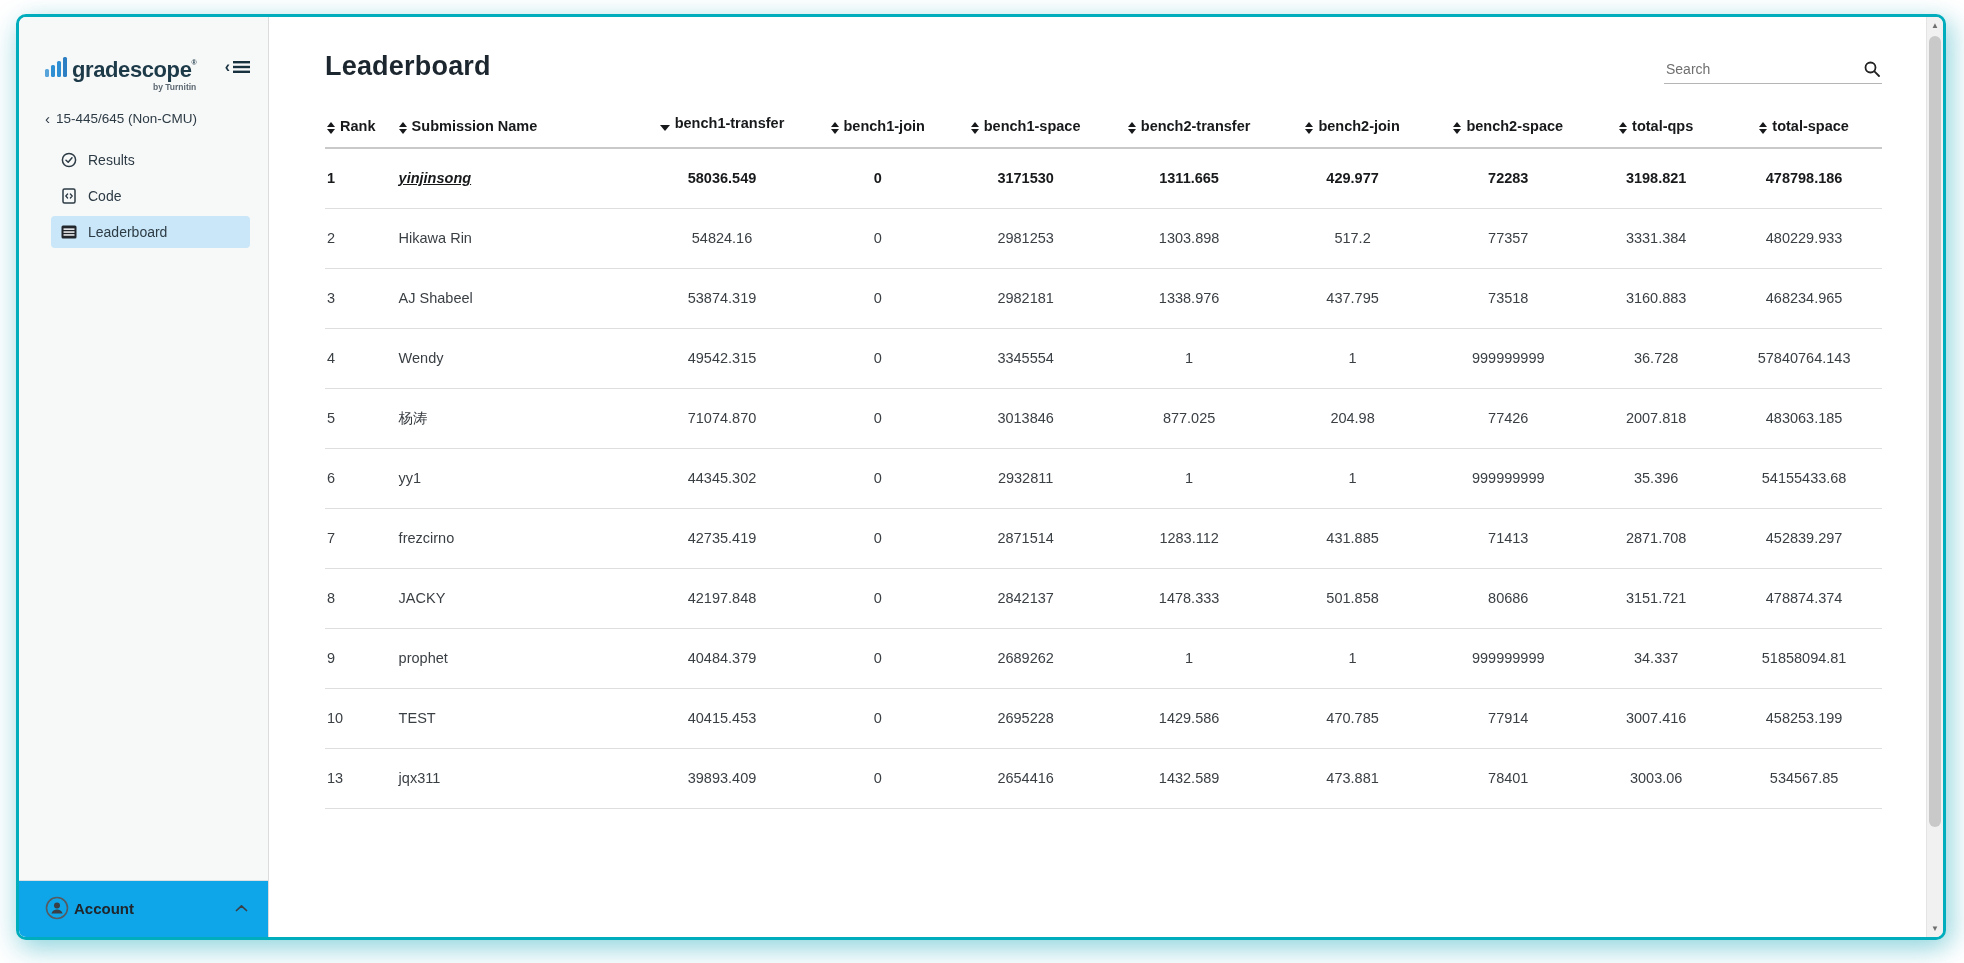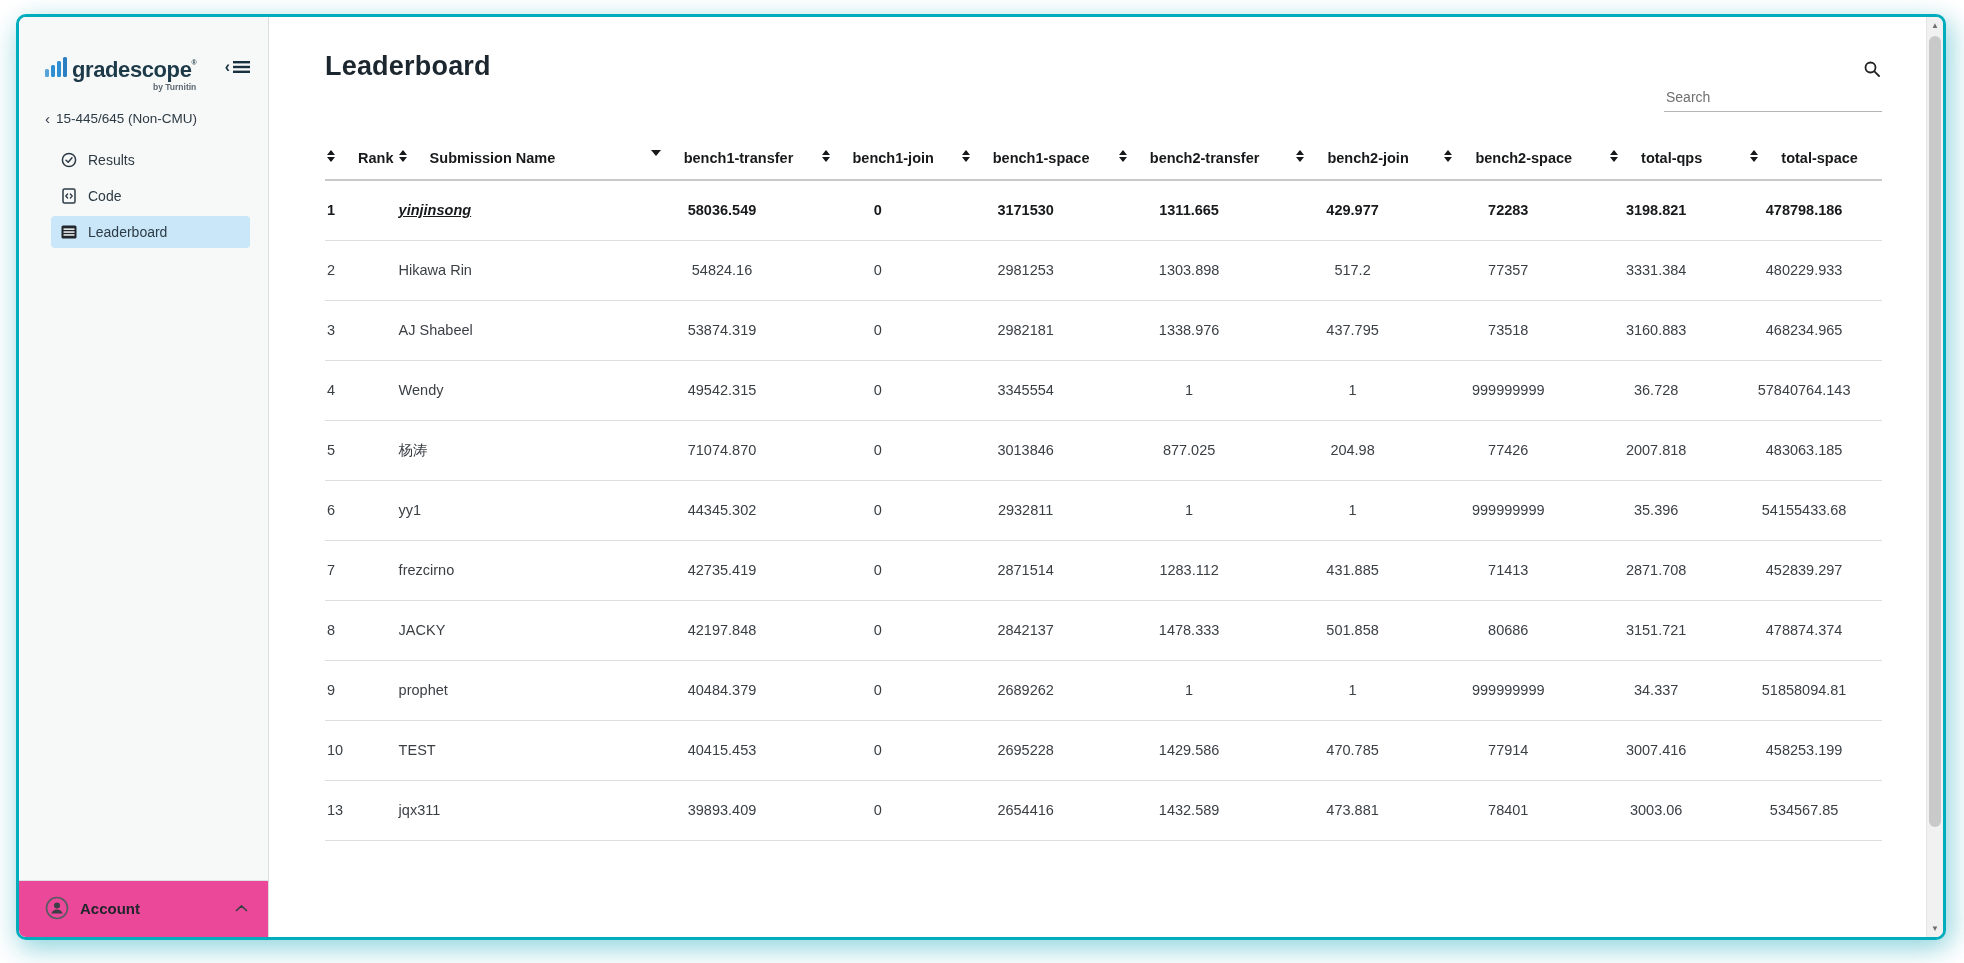--- a/index.html
+++ b/index.html
@@ -47,44 +47,44 @@
   .nav { margin-top: 18px; }
   .nav-item { display: flex; align-items: center; gap: 11px; padding: 8px 10px; margin: 4px 0 4px 6px;
               font-size: 14px; color: #2d3b45; border-radius: 4px; cursor: pointer; }
   .nav-item.active { background: #c9e7f8; font-weight: 400; }
   .nav-icon { width: 16px; height: 16px; flex: 0 0 16px; display: flex; align-items: center; justify-content: center; }
 
   .account-row {
     position: absolute; left: 0; right: 0; bottom: 0;
     border-top: 1px solid #dde0e2;
     padding: 15px 20px 17px 26px;
-    display: flex; align-items: center; gap: 11px;
-    background: #ec4899; cursor: pointer;
+    display: flex; align-items: center; gap: 5px;
+    background: #0ea5e9; cursor: pointer;
   }
   .account-label { font-size: 15px; font-weight: 700; color: #20262b; flex: 1; }
 
   
   .main { flex: 1; min-width: 0; padding: 34px 44px 0 56px; }
   .topbar { display: flex; align-items: flex-start; justify-content: space-between; }
   .page-title { font-size: 27px; font-weight: 700; color: #1c262e; letter-spacing: 0.2px; }
   .search-box { position: relative; width: 218px; margin-top: 6px; }
   .search-box input {
     width: 100%; border: none; border-bottom: 1px solid #b5b5b5; background: transparent;
-    font-family: "Liberation Sans", sans-serif; font-size: 14px; color: #333; padding: 4px 24px 6px 2px; outline: none; margin-top: 28px;
+    font-family: "Liberation Sans", sans-serif; font-size: 14px; color: #333; padding: 4px 24px 6px 2px; outline: none;
   }
   .search-box input::placeholder { color: #6f6f6f; }
   .search-icon { position: absolute; right: 2px; top: 4px; cursor: pointer; }
 
   
   table.lb { width: 100%; margin-top: 24px; border-collapse: collapse; table-layout: fixed; }
   th { font-size: 14.5px; font-weight: 700; color: #17191b; padding: 6px 2px 13px 2px;
        border-bottom: 2px solid #c9c9c9; white-space: nowrap; cursor: pointer; }
   th.left { text-align: left; } td.left { text-align: left; }
   th.center { text-align: center; } td.center { text-align: center; }
-  .th-inner { display: inline-flex; align-items: flex-start; gap: 23px; }
+  .th-inner { display: inline-flex; align-items: flex-end; gap: 5px; }
   td { font-size: 14.5px; color: #3a3f44; height: 60px; border-bottom: 1px solid #dedede; padding: 2px; }
   tr.top td { font-weight: 700; color: #17191b; }
   a.name-link { color: #17191b; text-decoration: underline; cursor: pointer; font-style: italic; }
 
   .sort { display: inline-flex; flex-direction: column; align-items: center; gap: 2px; }
   .tri-up   { width: 0; height: 0; border-left: 4.5px solid transparent; border-right: 4.5px solid transparent; border-bottom: 5.5px solid #17191b; }
   .tri-down { width: 0; height: 0; border-left: 4.5px solid transparent; border-right: 4.5px solid transparent; border-top: 5.5px solid #17191b; }
   .sort.desc .tri-down { border-left-width: 5px; border-right-width: 5px; border-top-width: 6px; }
 
   

